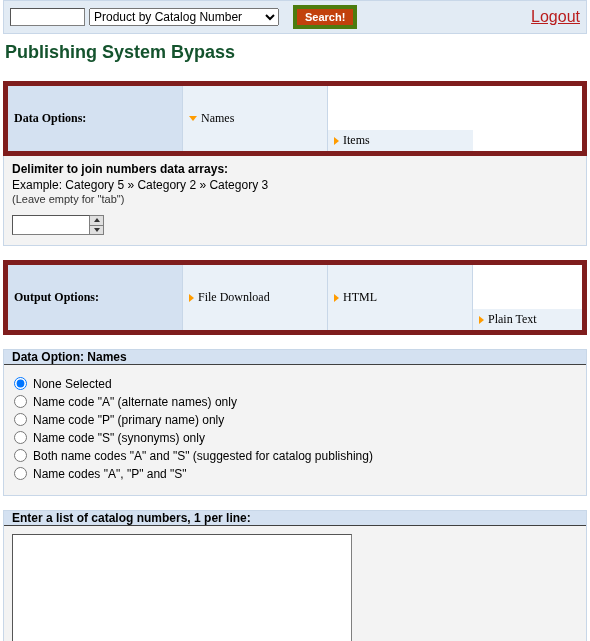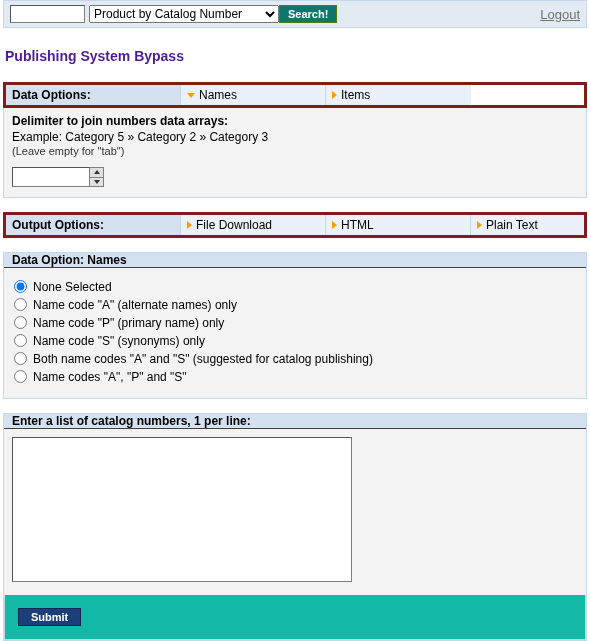--- a/index.html
+++ b/index.html
@@ -29,60 +29,62 @@
     font-size: 12px;
     padding: 1px 2px;
   }
   .topbar select {
     height: 18px;
     font-size: 12px;
     margin-left: 4px;
     width: 190px;
   }
   .search-btn {
-    background: #0f766e;
-    border: 1px solid #4d7c0f;
+    background: #c2410c;
+    border: 4px solid #4d7c0f;
     color: #fff;
     font-size: 11px;
     font-weight: bold;
     padding: 2px 8px;
+    margin-left: 14px;
     cursor: pointer;
   }
   .flex-spacer { flex: 1; }
   .logout {
-    color: #737373;
+    color: #b91c1c;
     text-decoration: underline;
     cursor: pointer;
-    font-size: 13px;
+    font-size: 16px;
     margin-left: 32px;
   }
 
   
   h2.title {
-    color: #4c1d95;
-    font-size: 14px;
-    font-weight: bold;
-    margin: 20px 0 18px 2px;
+    color: #14532d;
+    font-size: 18px;
+    font-weight: bold;
+    margin: 8px 0 18px 2px;
   }
 
   
   .option-row {
     display: grid;
     grid-template-columns: 175px 145px 145px 1fr;
-    border: 3px solid #7f1d1d;
+    border: 5px solid #7f1d1d;
+    font-family: Liberation Serif, serif;
   }
   .option-row .cell {
     background: #eaf1f8;
     border-right: 1px solid #c8d7e8;
     padding: 3px 6px;
     display: flex;
     align-items: center;
     font-size: 12px;
   }
-  .option-row .cell:last-child { border-right: none; }
+  .option-row .cell:last-child { border-right: none; margin-top: 44px; }
   .option-row .cell.head {
     background: #d4e1f1;
     font-weight: bold;
     color: #000;
   }
   .arrow-right {
     width: 0; height: 0;
     border-top: 4px solid transparent;
     border-bottom: 4px solid transparent;
     border-left: 5px solid #ff9c00;

